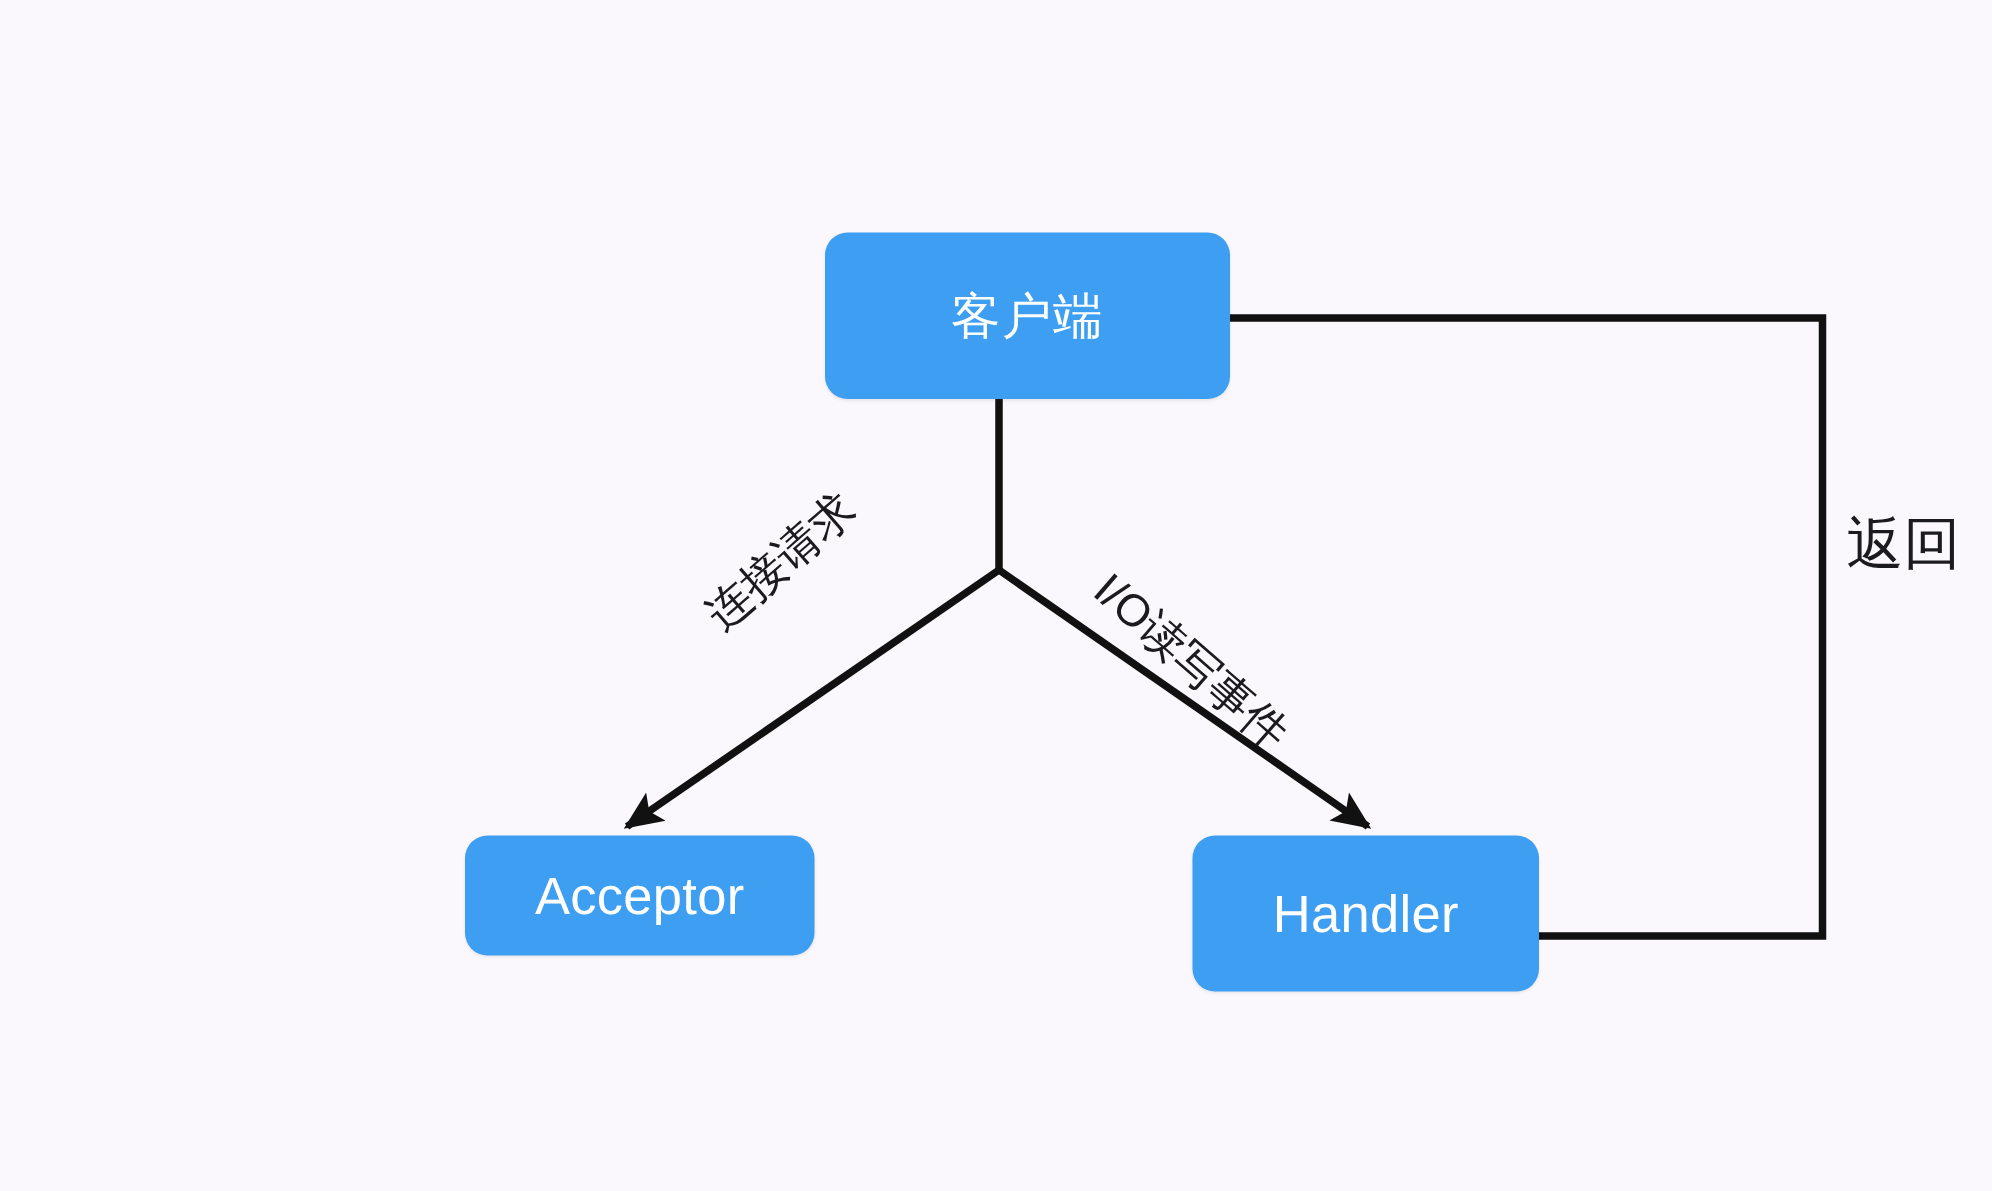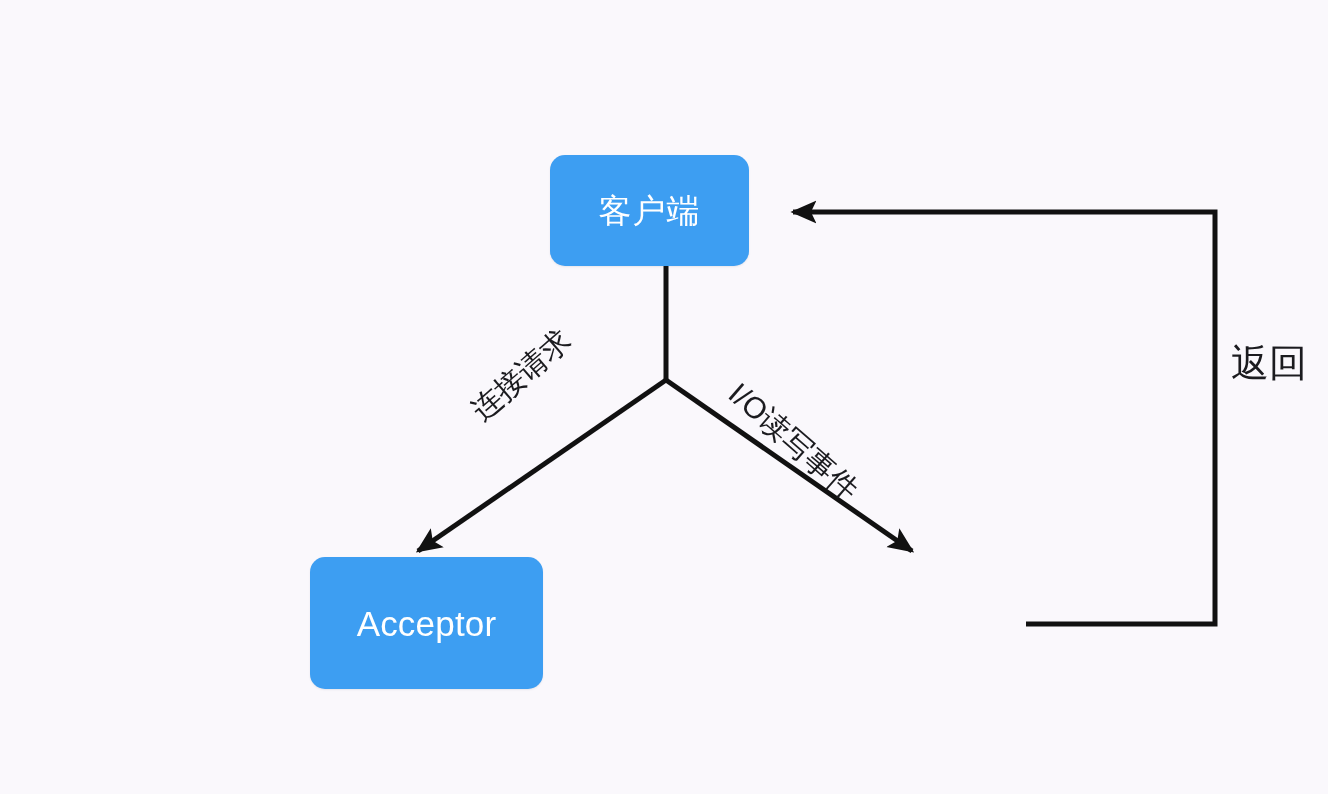--- a/index.html
+++ b/index.html
@@ -45,28 +45,28 @@
     font-size: 33px;
     letter-spacing: 1px;
   }
   .node-en .node-label {
     font-size: 35px;
     letter-spacing: 0.2px;
   }
   #node-client {
     left: 550px;
     top: 155px;
-    width: 199px;
+    width: 270px;
     height: 111px;
   }
   #node-acceptor {
     left: 310px;
     top: 557px;
     width: 233px;
-    height: 132px;
+    height: 80px;
   }
   #node-handler {
     left: 795px;
     top: 557px;
     width: 231px;
     height: 104px;
   }
   .edge-label {
     position: absolute;
     color: #1b1b1f;
@@ -119,20 +119,23 @@
   </svg>
 
   <div class="node node-cn" id="node-client">
     <span class="node-label">客户端</span>
   </div>
 
   <div class="node node-en" id="node-acceptor">
     <span class="node-label">Acceptor</span>
   </div>
 
+  <div class="node node-en" id="node-handler">
+    <span class="node-label">Handler</span>
+  </div>
 
   <div class="edge-label" id="edge-label-connect">连接请求</div>
 
   <div class="edge-label" id="edge-label-io">I/O读写事件</div>
 
   <div class="edge-label" id="edge-label-return">返回</div>
 
 </div>
 
 </body></html>

